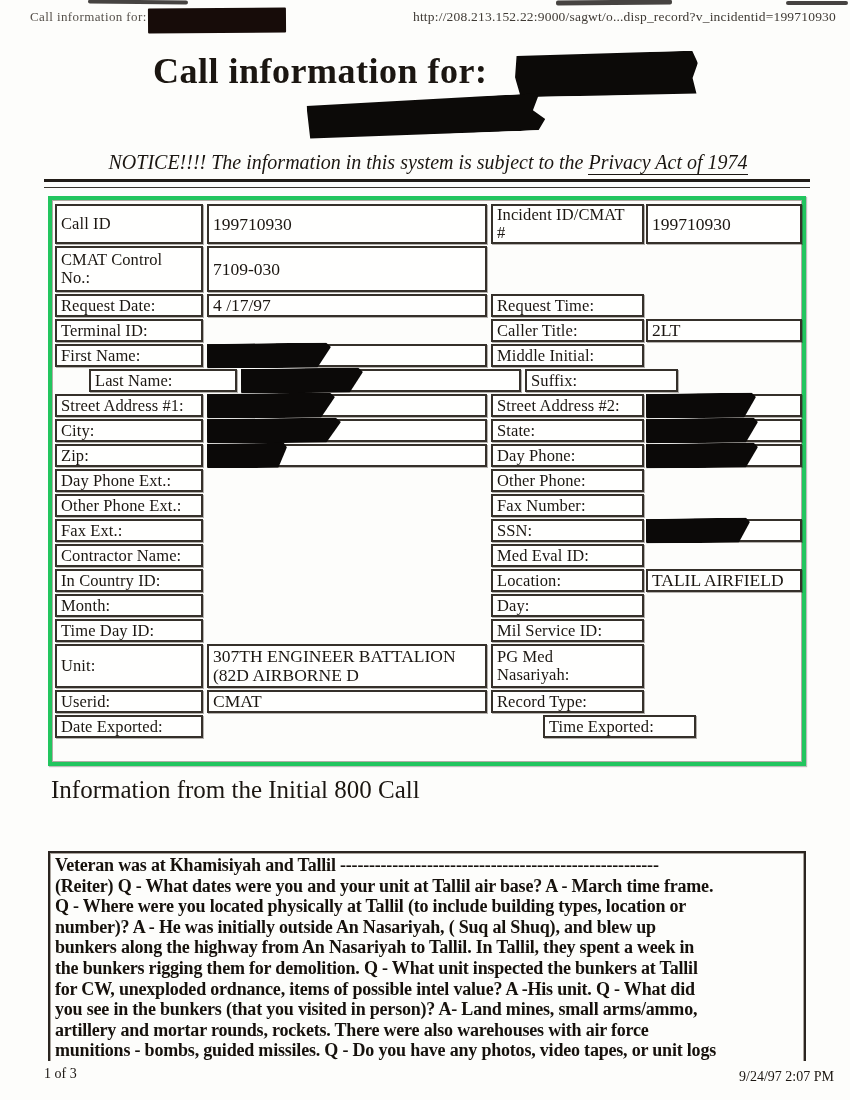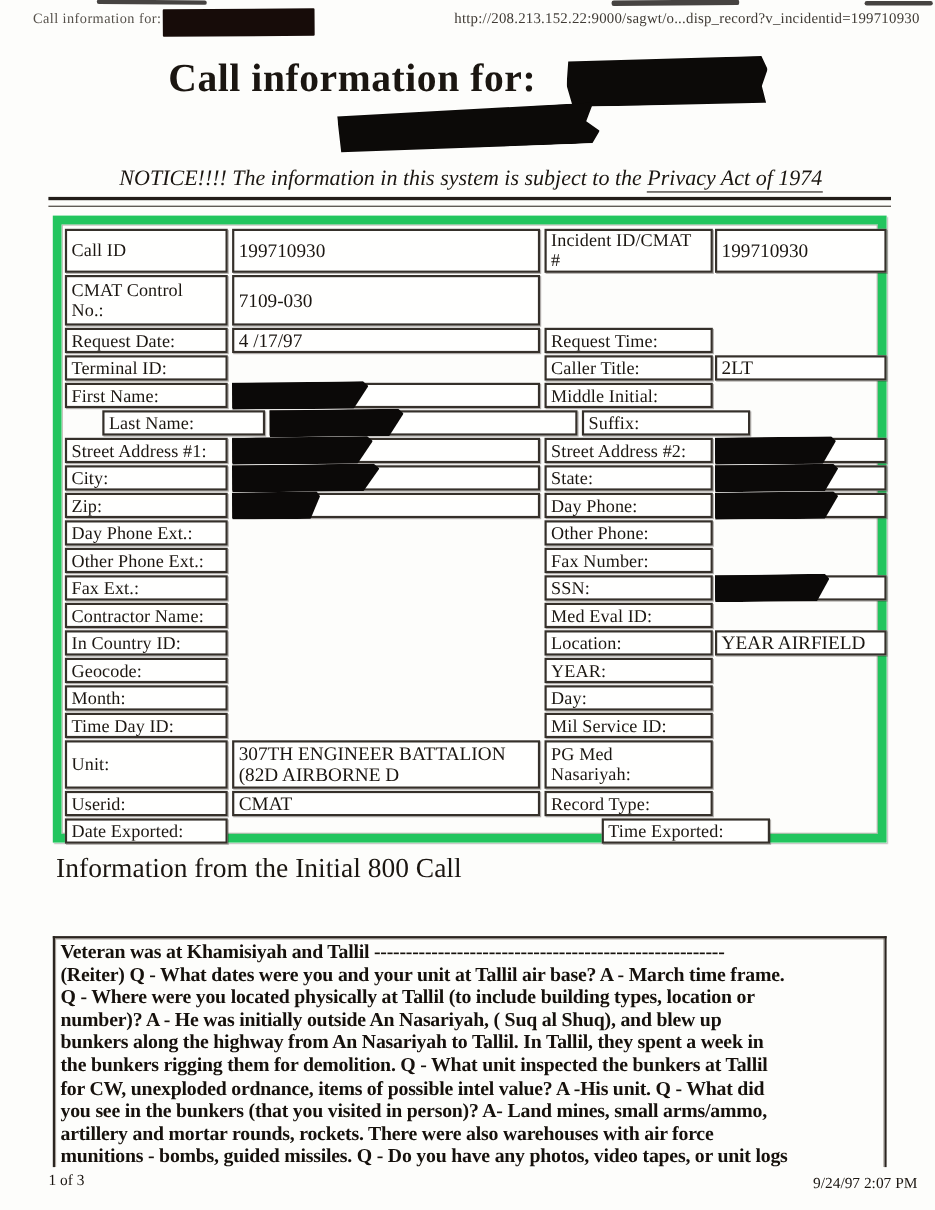--- a/index.html
+++ b/index.html
@@ -29,21 +29,21 @@
     clip-path:polygon(0 8%,98% 0,95% 45%,100% 70%,97% 100%,1% 96%);}
 
   .notice{position:absolute;left:48px;top:151px;width:760px;text-align:center;font-style:italic;font-size:20px;white-space:nowrap;}
   .notice .ul{border-bottom:1.6px solid #1b1611;padding-bottom:1px;}
 
   .rule{position:absolute;left:44px;top:179px;width:766px;height:5px;
     border-top:3px solid #221d18;border-bottom:1.4px solid #38332c;}
 
   
   .ftable{position:absolute;left:48px;top:196px;width:758px;height:570px;box-sizing:border-box;
-    border:8px solid #22c55e;box-shadow:inset 0 0 0 1px rgba(100,90,78,.5),1px 1px 1px rgba(0,0,0,.25);
+    border:4px solid #22c55e;box-shadow:inset 0 0 0 1px rgba(100,90,78,.5),1px 1px 1px rgba(0,0,0,.25);
     padding:4px 3px;display:flex;flex-direction:column;gap:2px;}
   .frow{display:flex;align-items:stretch;flex:none;}
   .slot{flex:none;display:flex;}
   .c1{width:148px;margin-right:4px;}
   .c2{width:280px;margin-right:4px;}
   .c3{width:153px;margin-right:2px;}
   .c4{width:156px;}
   .fbox{box-sizing:border-box;width:100%;border:2px solid #35302a;background:#fffffe;
     display:flex;align-items:center;padding:0 4px;position:relative;
     box-shadow:1px 1px 0 rgba(45,38,32,.35);}
@@ -338,37 +338,23 @@
           </div>
         </div>
         <div class="slot c2"></div>
         <div class="slot c3">
           <div class="fbox">
             <span class="btxt">Location:</span>
           </div>
         </div>
         <div class="slot c4">
           <div class="fbox">
-            <span class="vtxt">YEAR AIRFIELD</span>
-          </div>
-        </div>
-      </div>
-      <div class="frow" style="height: 23px;">
-        <div class="slot c1">
-          <div class="fbox">
-            <span class="btxt">Geocode:</span>
-          </div>
-        </div>
-        <div class="slot c2"></div>
-        <div class="slot c3">
-          <div class="fbox">
-            <span class="btxt">YEAR:</span>
-          </div>
-        </div>
-        <div class="slot c4"></div>
+            <span class="vtxt">TALIL AIRFIELD</span>
+          </div>
+        </div>
       </div>
       <div class="frow" style="height: 23px;">
         <div class="slot c1">
           <div class="fbox">
             <span class="btxt">Month:</span>
           </div>
         </div>
         <div class="slot c2"></div>
         <div class="slot c3">
           <div class="fbox">

